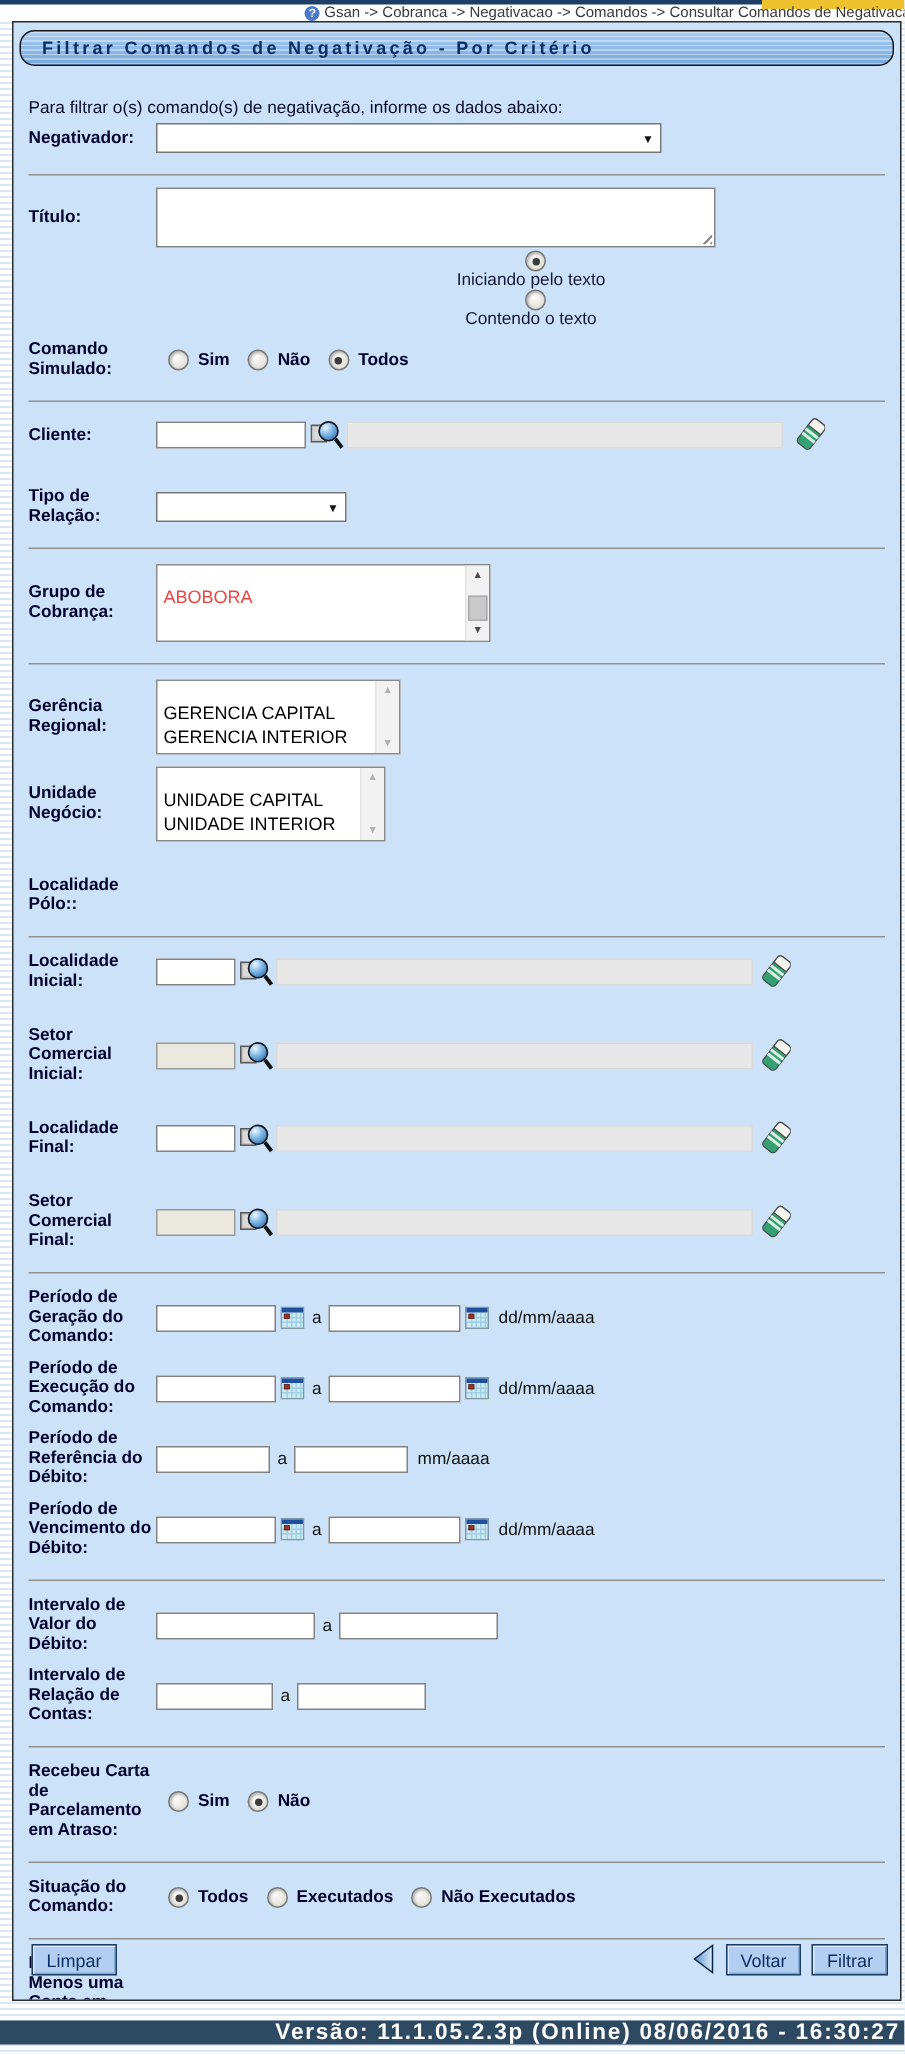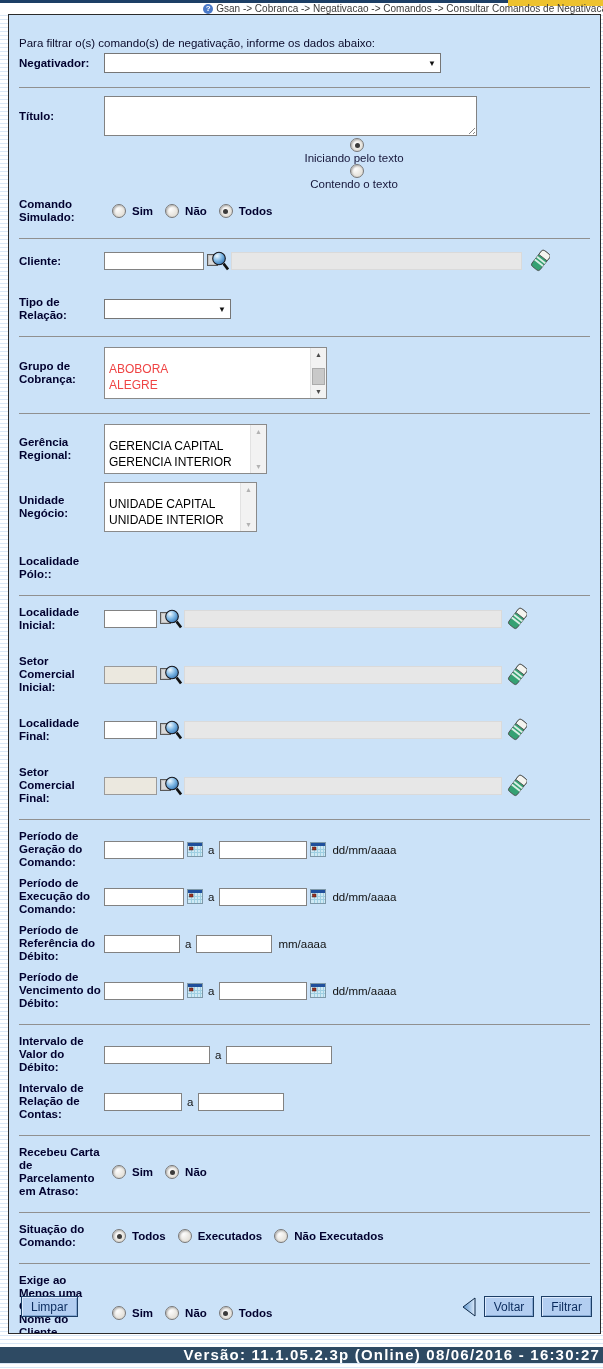--- a/index.html
+++ b/index.html
@@ -46,21 +46,21 @@
   .thumb{position:absolute;top:7px;left:1px;right:1px;height:15px;background:#c9c9c9;border:1px solid #ababab;}
   
   .rb{width:12px;height:12px;border-radius:50%;background:radial-gradient(circle at 35% 32%,#ffffff,#d9d4ca);border:1px solid #787878;box-shadow:inset 1px 1px 2px rgba(0,0,0,.28);position:relative;flex-shrink:0;}
   .rb.on::after{content:"";position:absolute;left:3.5px;top:3.5px;width:5px;height:5px;border-radius:50%;background:#3b3b3b;}
   .rlab{margin:0 12px 0 6px;font-weight:bold;color:#01012e;}
   .rlab.nb{font-weight:normal;color:#16163a;}
   .sepa{margin:0 5px;font-size:11.5px;color:#111;}
   .fmt{margin-left:6px;font-size:11.5px;color:#111;}
   .icon{flex-shrink:0;line-height:0;}
   
-  .buttons{position:absolute;left:12px;right:8px;bottom:16px;display:flex;align-items:flex-end;}
+  .buttons{position:absolute;left:12px;right:8px;bottom:16px;display:flex;align-items:flex-start;}
   .btn{height:21px;background:#b3cef1;border:1px solid #1c3e66;color:#0b2c5e;font-size:12px;font-family:inherit;padding:0 9px;
     box-shadow:inset 1px 1px 0 #ddeafd,inset -1px -1px 0 #86a9d4;}
   .spacer{flex:1;}
   .gap{width:7px;flex-shrink:0;}
   
   .footer{position:absolute;top:1347px;left:0;width:603px;height:16px;background:#2e4a63;color:#fff;font-size:15px;font-weight:bold;letter-spacing:1.2px;line-height:16px;text-align:right;padding-right:3px;box-sizing:border-box;z-index:6;}
   
   .mt4{margin-top:4px}.mt6{margin-top:23px}.mt8{margin-top:8px}.mt10{margin-top:10px}.mt2{margin-top:2px}
 </style>
 </head>
@@ -106,20 +106,23 @@
 <div class="hdr">
   <div class="topbar"></div>
   <div class="ybar"></div>
   <div class="crumbs">
     <span class="helpico">?</span>
     <span>Gsan -&gt; Cobranca -&gt; Negativacao -&gt; Comandos -&gt; Consultar Comandos de Negativaca</span>
   </div>
 </div>
 
 <div class="container">
+  <div class="titlebar">
+    <span>Filtrar Comandos de Negativação - Por Critério</span>
+  </div>
 
   <div class="form">
     <div class="intro">Para filtrar o(s) comando(s) de negativação, informe os dados abaixo:</div>
 
     <div class="row mt4">
       <div class="lbl">Negativador:</div>
       <div class="fld">
         <div class="sel" style="width:337px;">
           <span></span>
           <span class="arr">▼</span>
@@ -184,21 +187,20 @@
     </div>
 
     <div class="sep"></div>
 
     <div class="row mt10">
       <div class="lbl">Grupo de Cobrança:</div>
       <div class="fld">
         <div class="msel gray" style="width:223px;height:52px;">
           <div class="opts">
             <div>ABOBORA</div>
-            <div>ALEGRE</div>
           </div>
           <div class="sb">
             <div class="sba">▲</div>
             <div class="sbmid">
                 <div class="thumb"></div>
               </div>
             <div class="sba">▼</div>
           </div>
         </div>
       </div>

